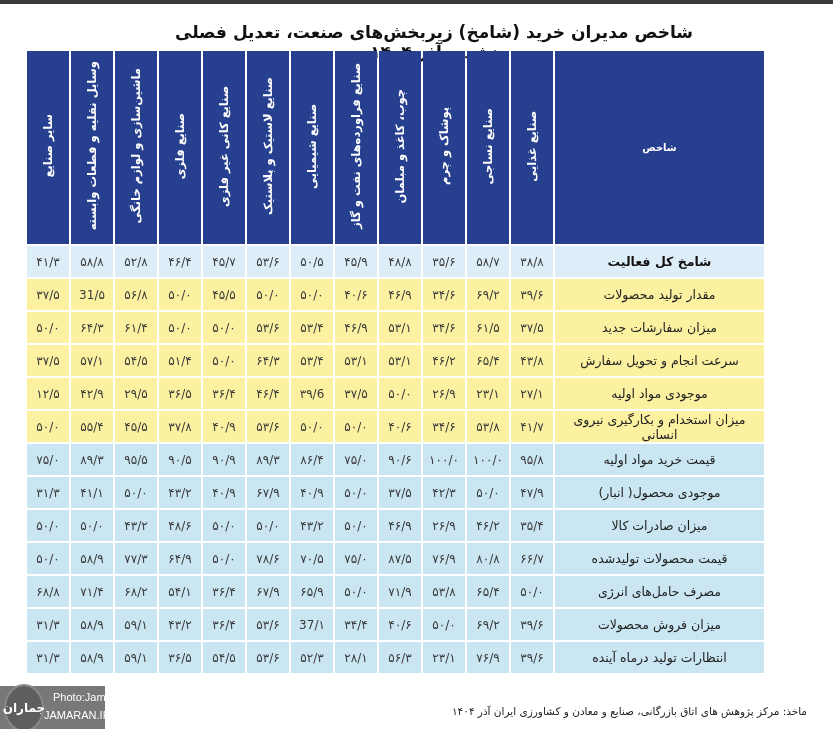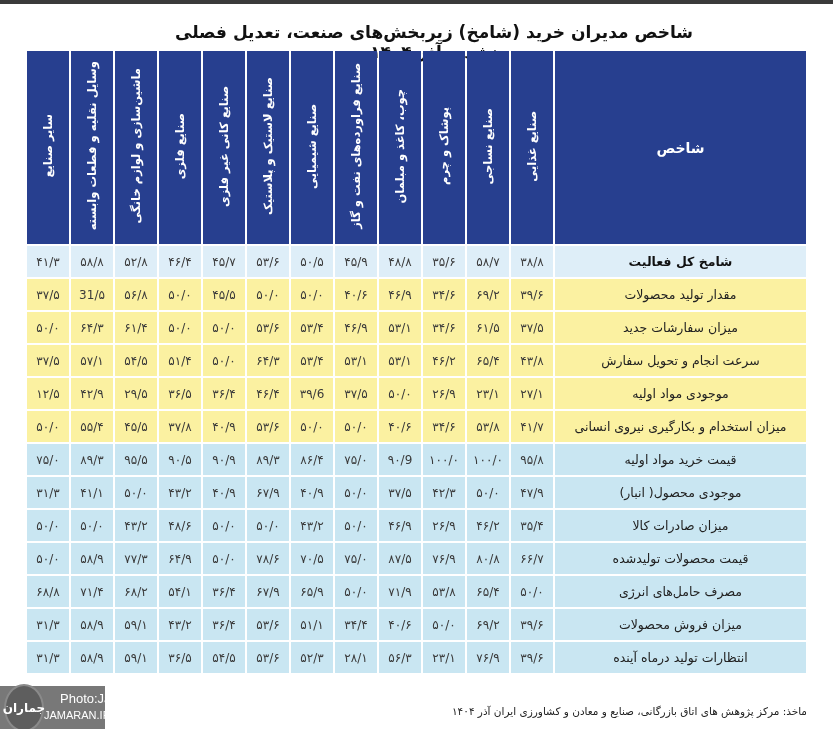--- a/index.html
+++ b/index.html
@@ -13,21 +13,21 @@
     direction:rtl; font-size:17px; font-weight:bold; color:#111;
   }
   .title span { display:inline-block; padding-left:150px; }
   table.pmi {
     position:absolute; left:25px; top:49px; border-collapse:separate; border-spacing:2px;
     direction:rtl; table-layout:fixed;
   }
   table.pmi th {
     background:#273f8f; color:#fff; height:193px; padding:0; font-weight:bold; font-size:12px;
   }
-  table.pmi th.label-head { width:251px; font-size:14px; }
+  table.pmi th.label-head { width:209px; font-size:10px; }
   table.pmi th.col { width:42px; }
   .vert {
     writing-mode: vertical-rl; transform: rotate(180deg); display:inline-block;
     white-space:nowrap; font-size:11.5px; line-height:13px; max-height:185px;
     white-space:normal; text-align:center;
   }
   table.pmi td {
     height:31px; padding:0; text-align:center; font-size:12px; color:#3a3a3a;
     direction:ltr;
   }
@@ -41,21 +41,21 @@
   }
   .watermark {
     position:absolute; left:0; top:686px; width:105px; height:43px;
     background:rgba(90,90,90,0.82); color:#fff;
   }
   .wm-logo {
     position:absolute; left:4px; top:-2px; width:36px; height:44px; border-radius:50%;
     background:#5e5e5e; border:2px solid #8a8a8a; display:flex; align-items:center; justify-content:center;
     font-size:12px; font-weight:bold; color:#fff;
   }
-  .wm-text1 { position:absolute; left:60px; top:5px; font-size:13px; font-family:"Liberation Sans", sans-serif; }
+  .wm-text1 { position:absolute; left:53px; top:5px; font-size:11px; font-family:"Liberation Sans", sans-serif; }
   .wm-text2 { position:absolute; left:44px; top:23px; font-size:11px; font-family:"Liberation Sans", sans-serif; }
 </style>
 </head>
 <body>
 
 <div class="topbar"></div>
 
 <div class="title"><span>شاخص مدیران خرید (شامخ) زیربخش‌های صنعت، تعدیل فصلی نشده، آذر ۱۴۰۴</span></div>
 
 <table class="pmi">
@@ -165,21 +165,21 @@
         <td>۳۷/۸</td>
         <td>۴۵/۵</td>
         <td>۵۵/۴</td>
         <td>۵۰/۰</td>
       </tr>
       <tr class="blue">
         <td class="label">قیمت خرید مواد اولیه</td>
         <td>۹۵/۸</td>
         <td>۱۰۰/۰</td>
         <td>۱۰۰/۰</td>
-        <td>۹۰/9</td>
+        <td>۹۰/۶</td>
         <td>۷۵/۰</td>
         <td>۸۶/۴</td>
         <td>۸۹/۳</td>
         <td>۹۰/۹</td>
         <td>۹۰/۵</td>
         <td>۹۵/۵</td>
         <td>۸۹/۳</td>
         <td>۷۵/۰</td>
       </tr>
       <tr class="blue">
@@ -242,21 +242,21 @@
         <td>۷۱/۴</td>
         <td>۶۸/۸</td>
       </tr>
       <tr class="blue">
         <td class="label">میزان فروش محصولات</td>
         <td>۳۹/۶</td>
         <td>۶۹/۲</td>
         <td>۵۰/۰</td>
         <td>۴۰/۶</td>
         <td>۳۴/۴</td>
-        <td>۵۱/۱</td>
+        <td>37/۱</td>
         <td>۵۳/۶</td>
         <td>۳۶/۴</td>
         <td>۴۳/۲</td>
         <td>۵۹/۱</td>
         <td>۵۸/۹</td>
         <td>۳۱/۳</td>
       </tr>
       <tr class="blue">
         <td class="label">انتظارات تولید درماه آینده</td>
         <td>۳۹/۶</td>

